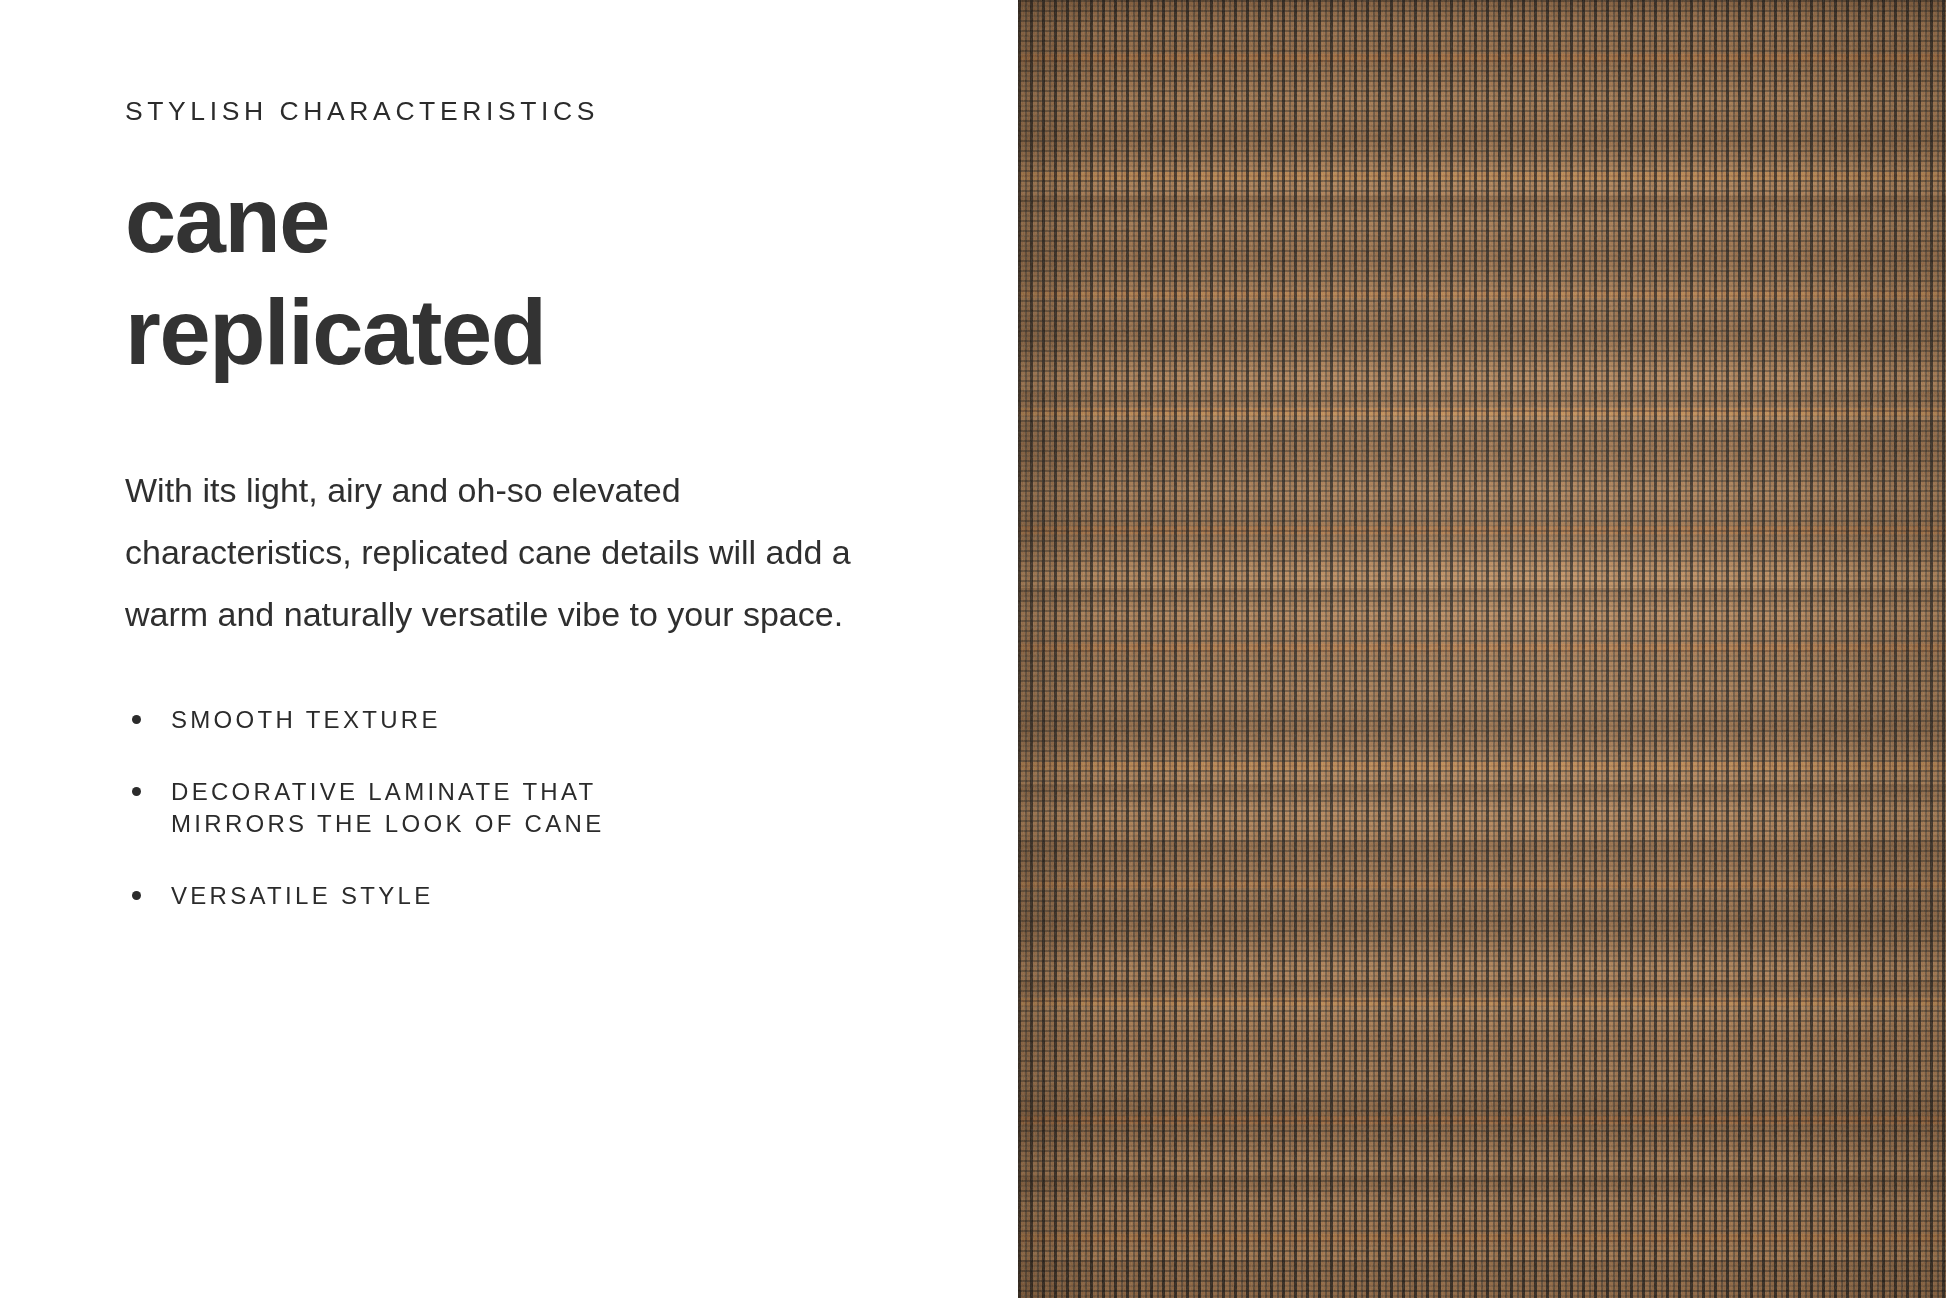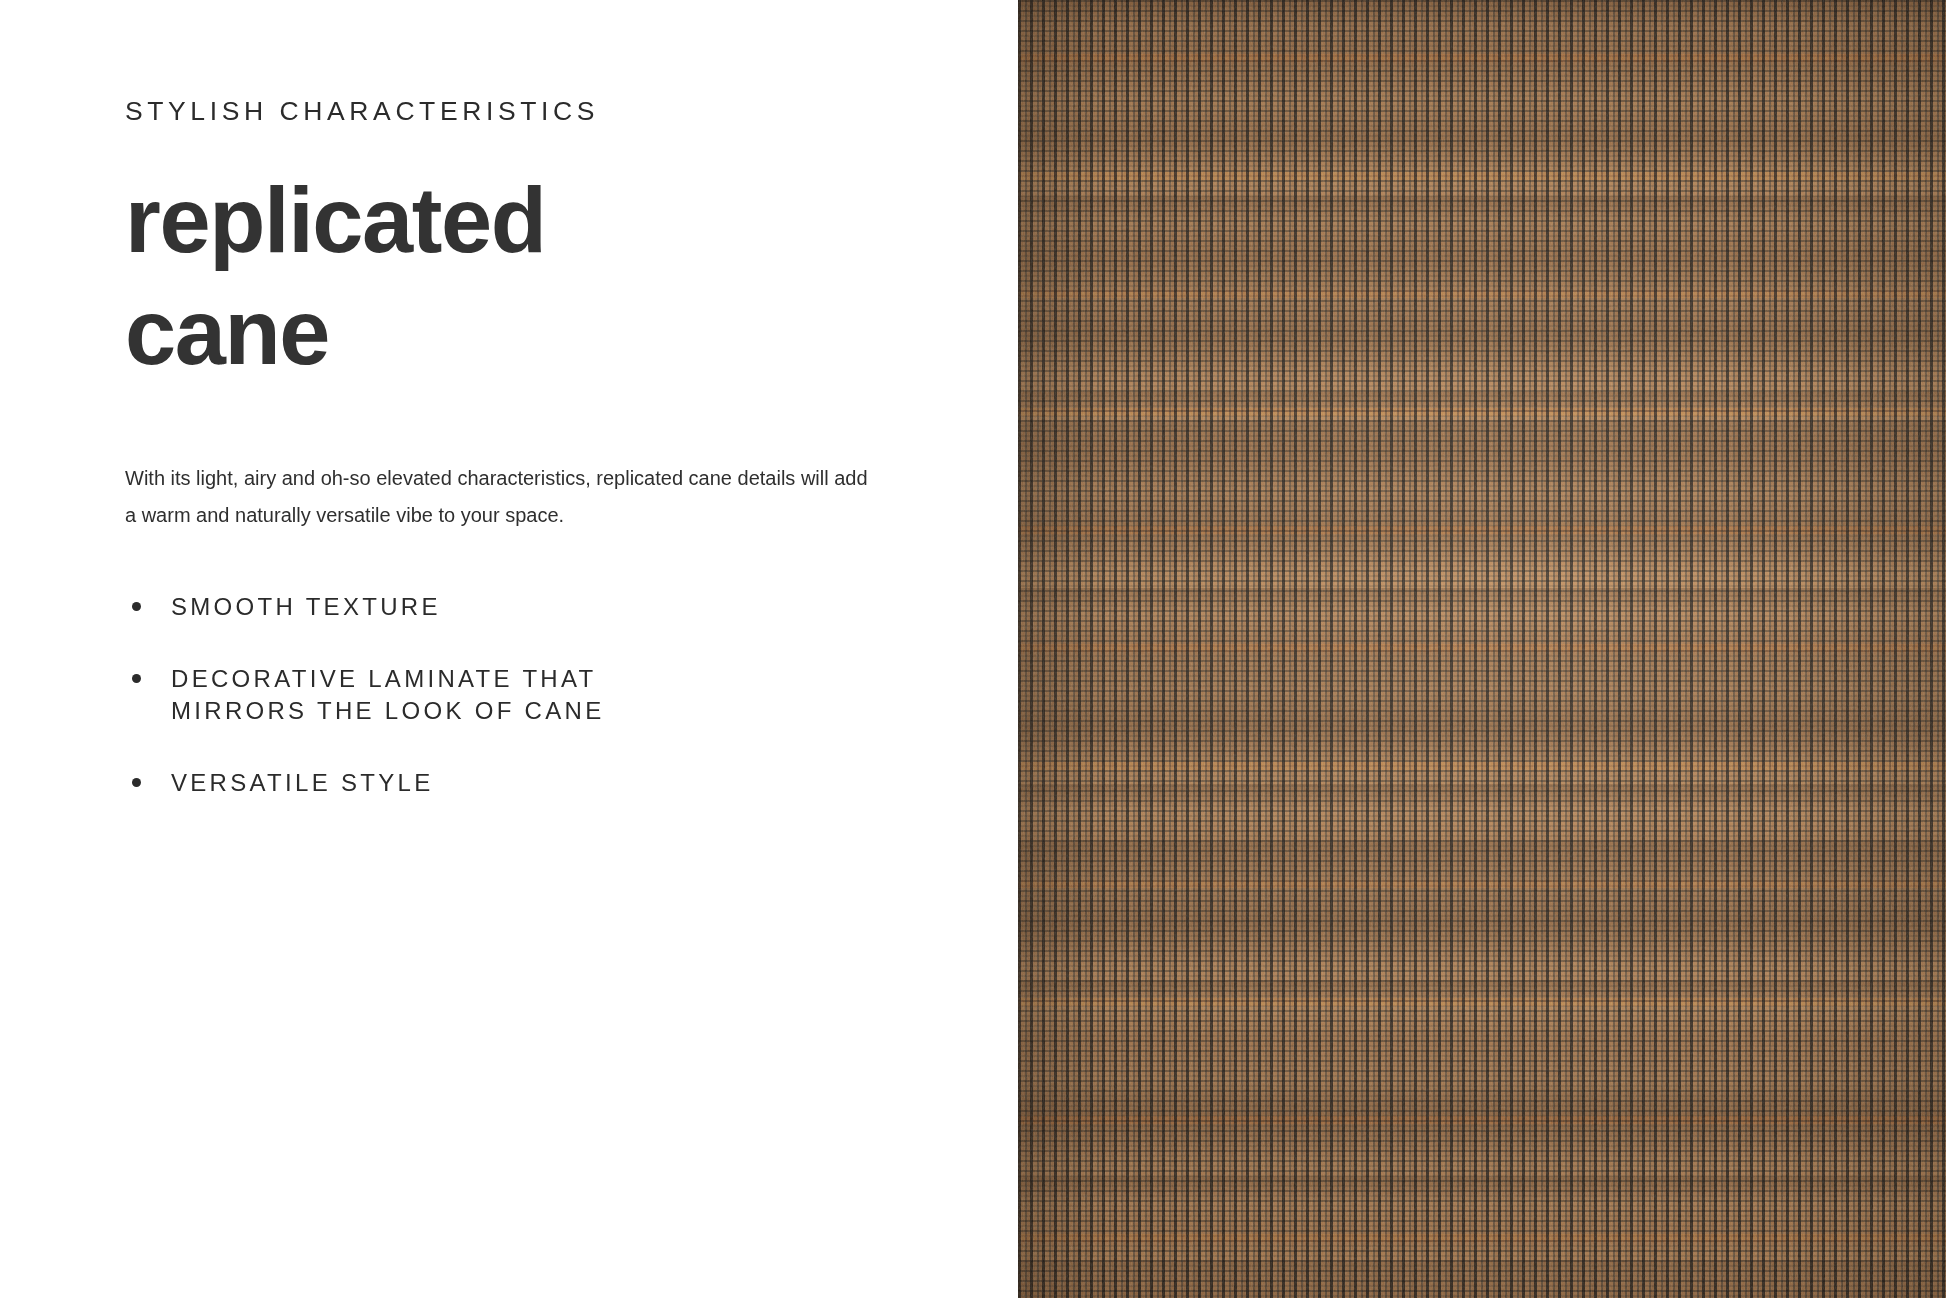--- a/index.html
+++ b/index.html
@@ -55,21 +55,21 @@
     line-height: 1.22;
     letter-spacing: -1.4px;
     margin: 0;
     max-width: 620px;
   }
   .headline .line {
     display: block;
   }
   .body-copy {
     margin-top: 72px;
-    font-size: 20px;
+    font-size: 34px;
     line-height: 1.82;
     color: #2f2f2f;
     font-weight: 400;
     max-width: 745px;
   }
   .bullets {
     margin: 58px 0 0 0;
     padding: 0;
     list-style: none;
   }
@@ -192,22 +192,22 @@
 <body>
 
 <div class="page">
 
   <div class="left-panel">
     <div class="content">
 
       <div class="eyebrow">STYLISH CHARACTERISTICS</div>
 
       <h1 class="headline">
+        <span class="line">cane</span>
         <span class="line">replicated</span>
-        <span class="line">cane</span>
       </h1>
 
       <p class="body-copy">With its light, airy and oh-so elevated characteristics, replicated cane details will add a warm and naturally versatile vibe to your space.</p>
 
       <ul class="bullets">
         <li>
           <span class="dot"></span>
           <span class="txt-line">SMOOTH TEXTURE</span>
         </li>
         <li>

